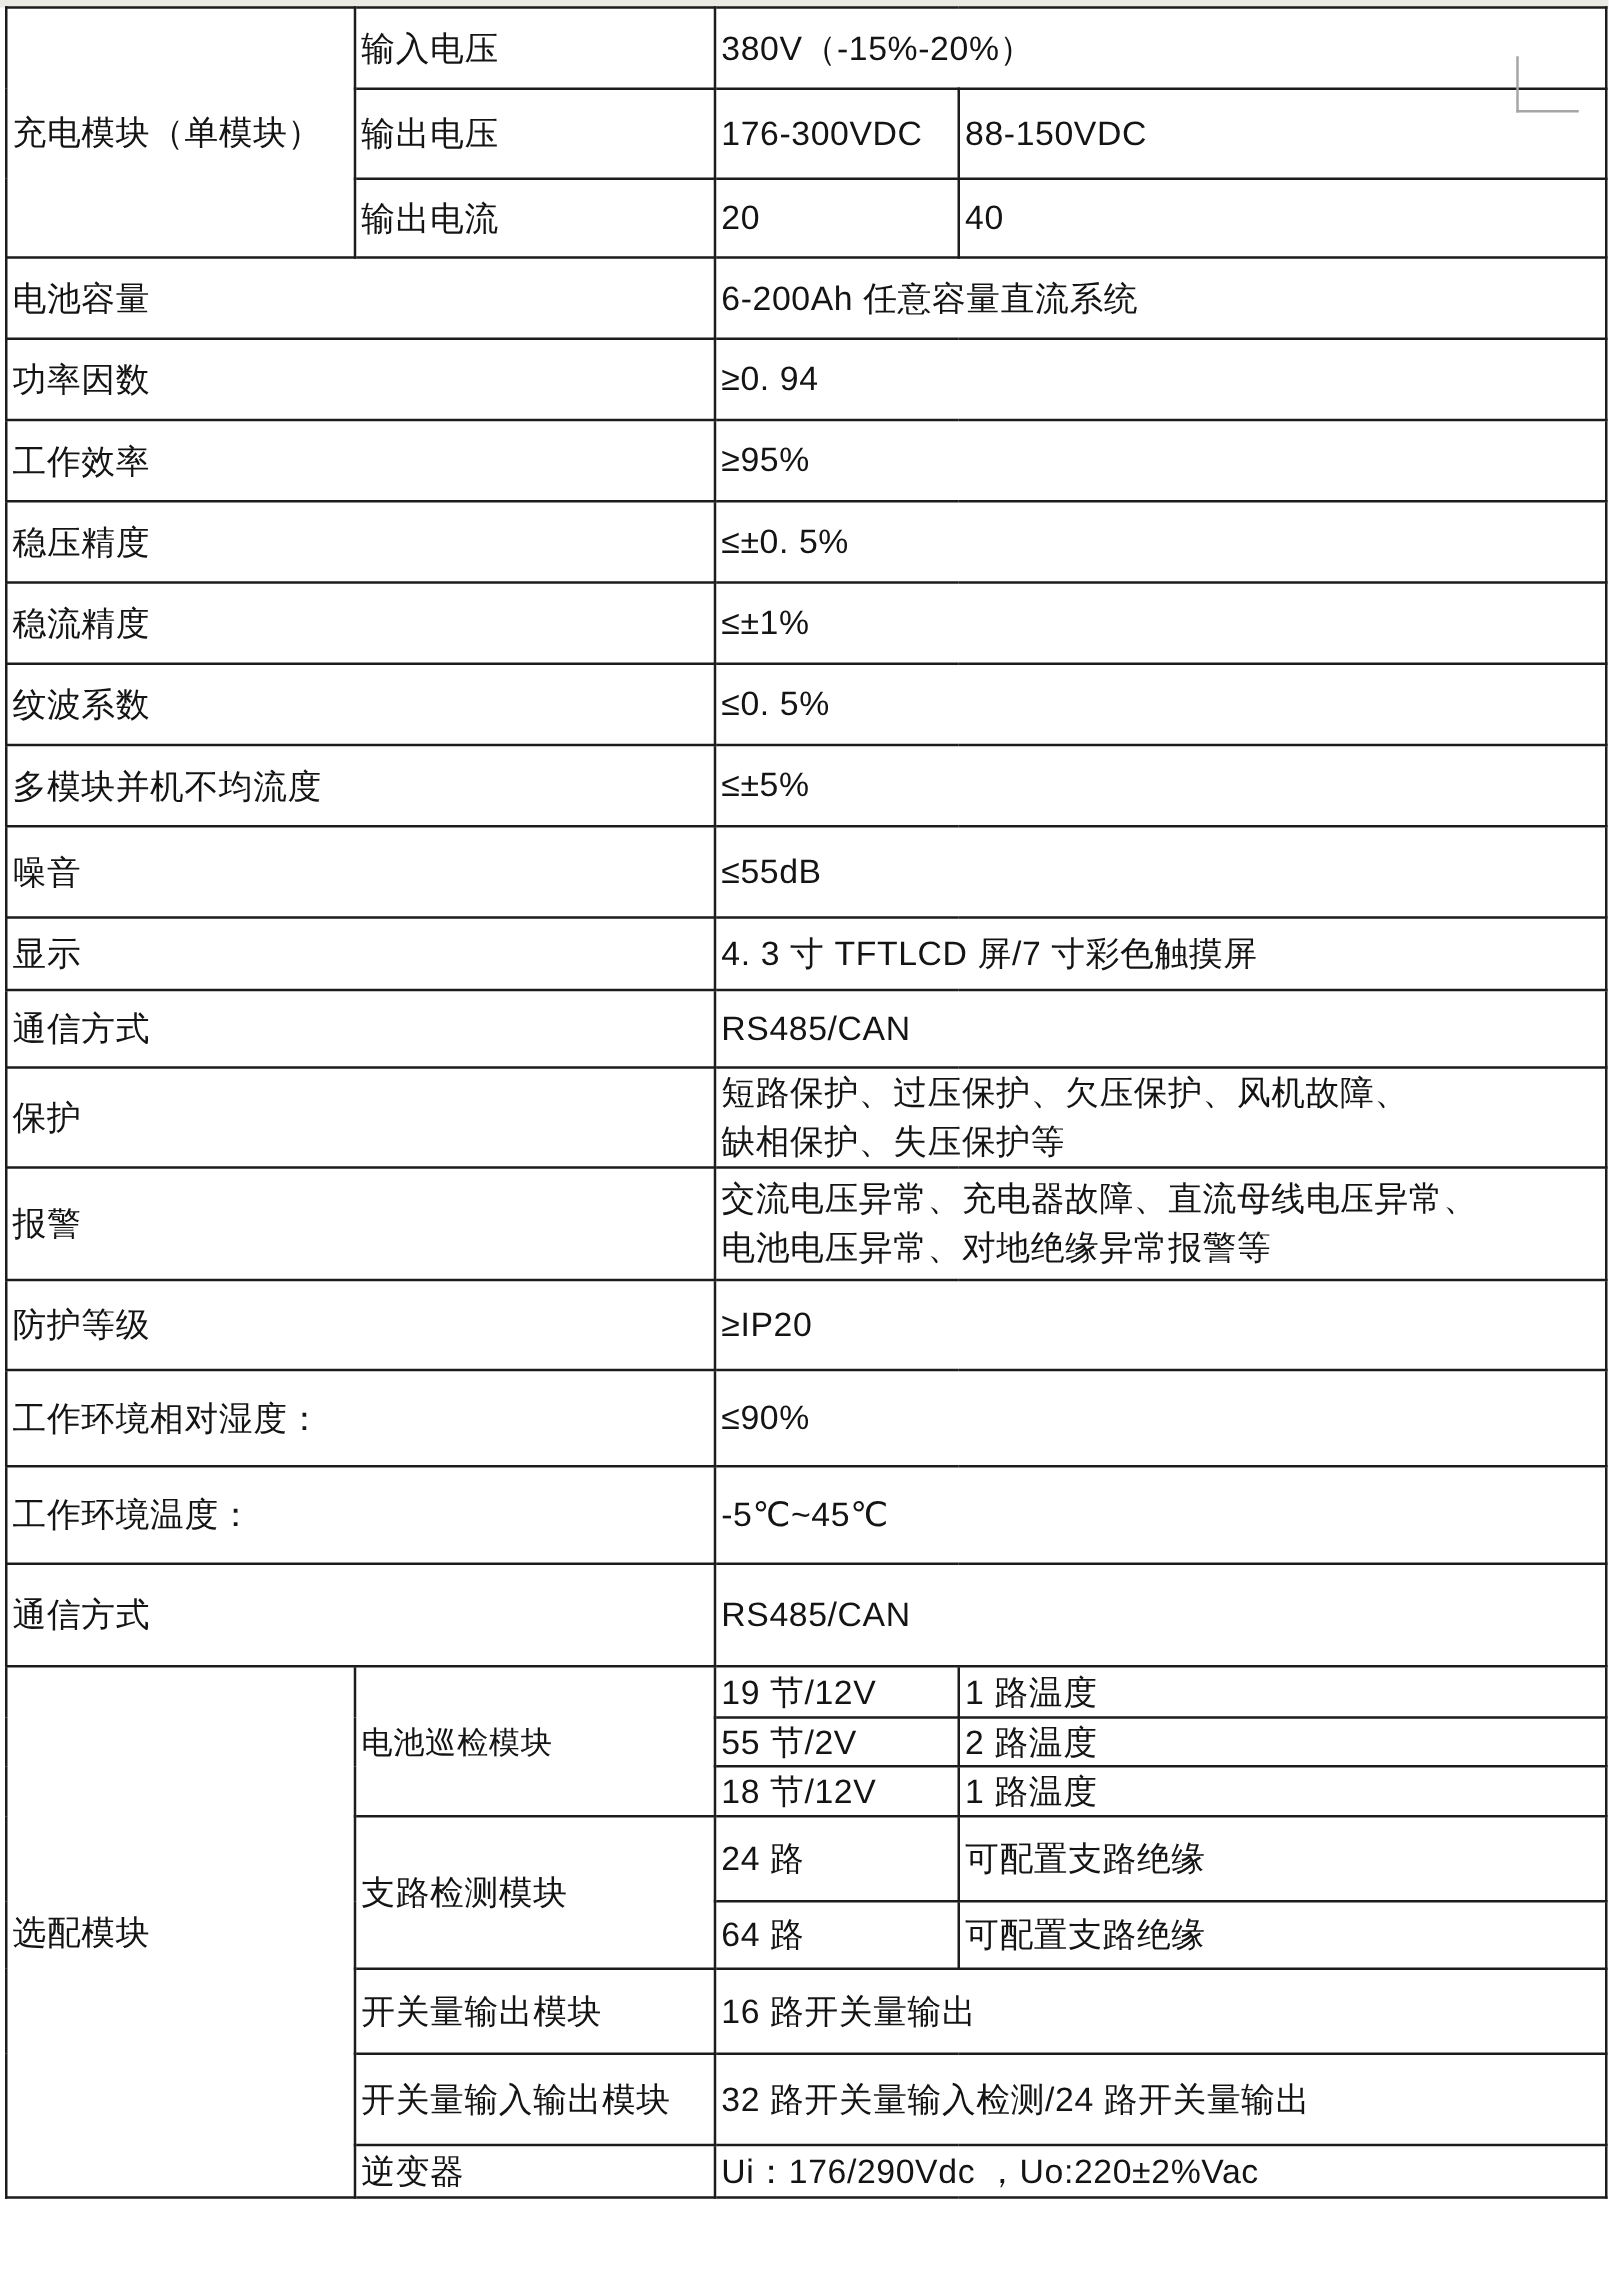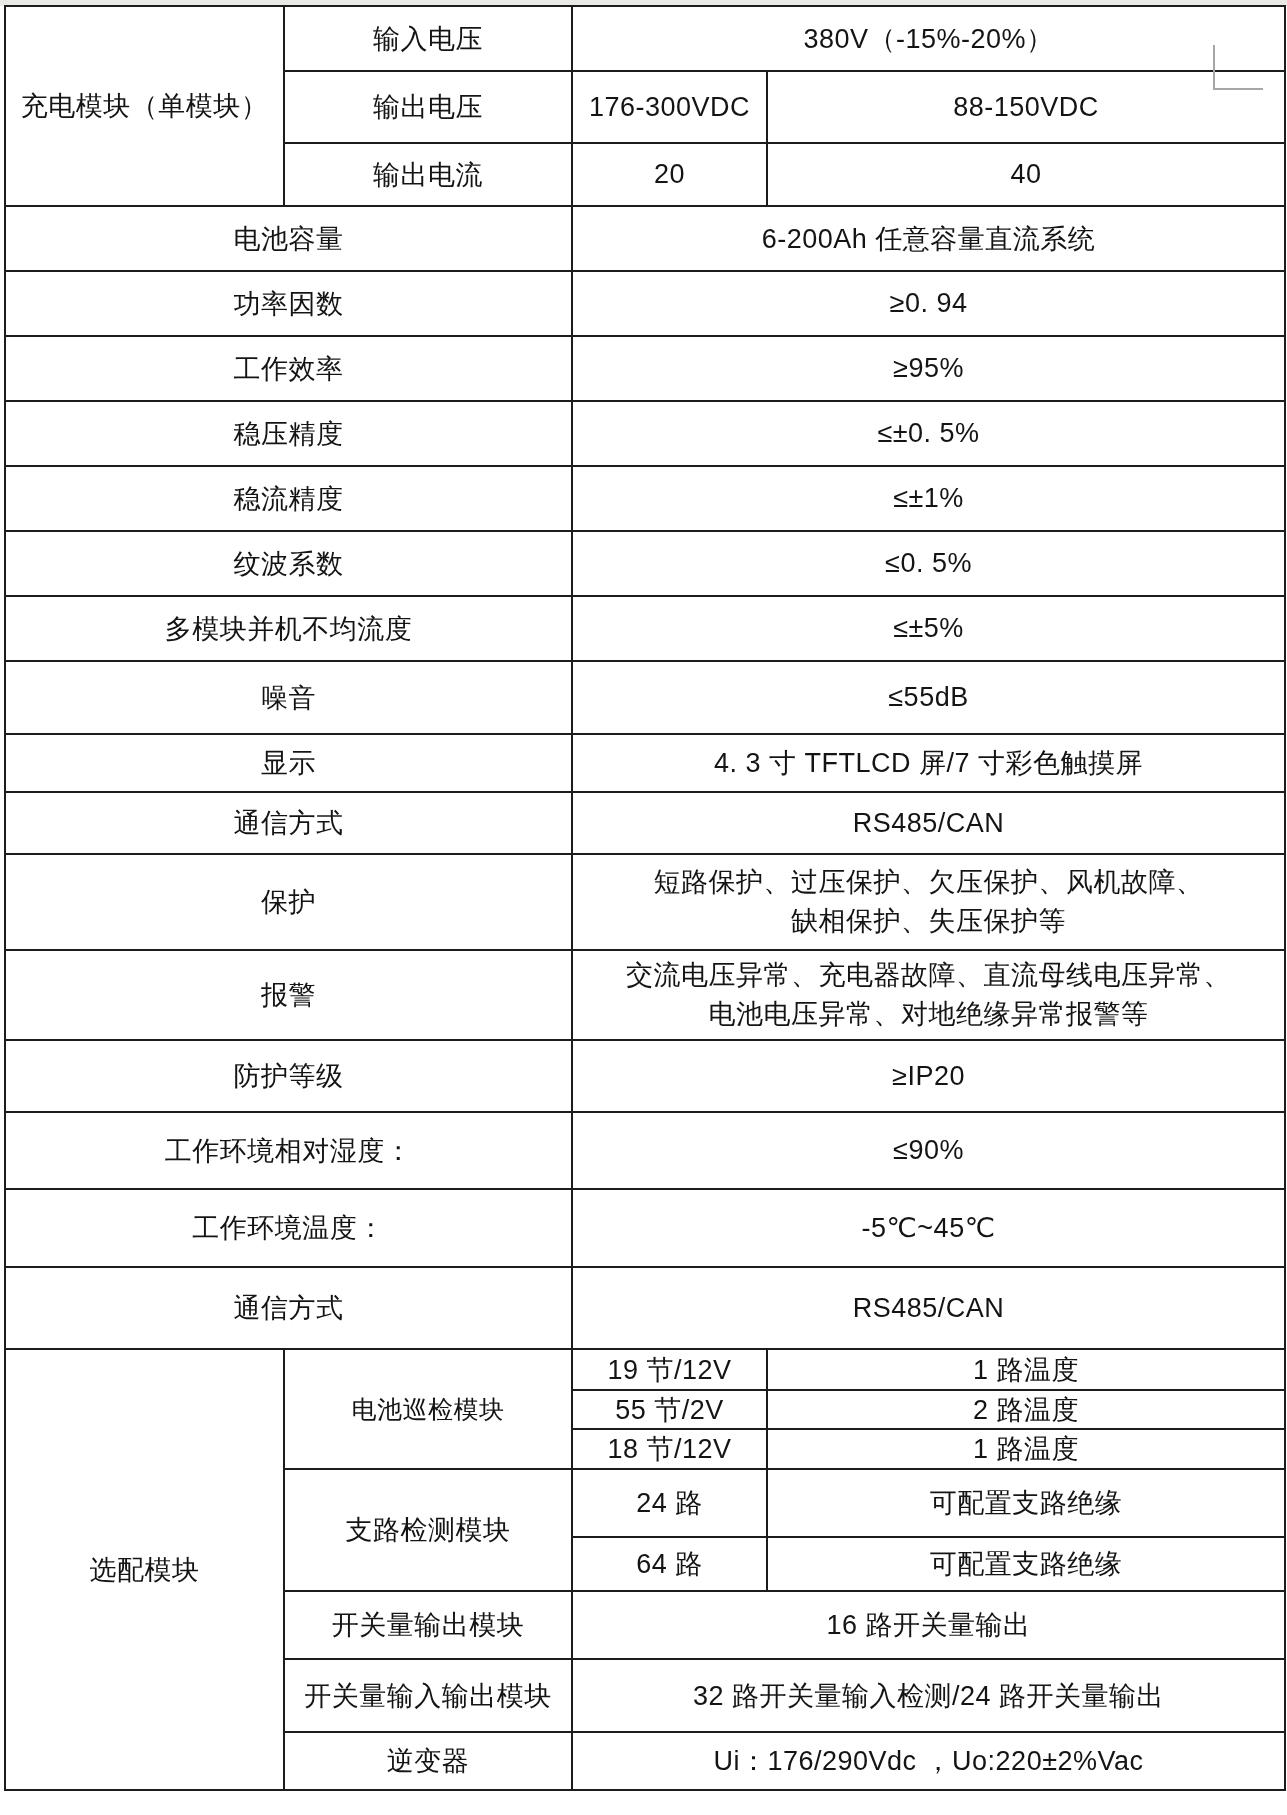--- a/index.html
+++ b/index.html
@@ -21,21 +21,20 @@
     border-bottom:2px solid #a6a6a6;
   }
   table.spec-table{
     position:absolute;left:4px;top:5px;
     width:1280px;
     border-collapse:collapse;
     table-layout:fixed;
   }
   table.spec-table td{
     border:2px solid #1c1c1c;
-    text-align:center;
     vertical-align:middle;
     font-size:27px;
     letter-spacing:0.5px;
     padding:0 4px;
     overflow:hidden;
   }
   td.gray-top{border-top:3px solid #8f8f8f;}
   .two-line div{line-height:39px;}
   .small-row{font-size:26px;}
 </style>
@@ -103,21 +102,21 @@
         <td colspan="2">≤55dB</td>
       </tr>
       <tr style="height:58px">
         <td colspan="2">显示</td>
         <td colspan="2">4. 3 寸 TFTLCD 屏/7 寸彩色触摸屏</td>
       </tr>
       <tr style="height:62px">
         <td colspan="2">通信方式</td>
         <td colspan="2">RS485/CAN</td>
       </tr>
-      <tr style="height:96px">
+      <tr style="height:80px">
         <td colspan="2" class="gray-top">保护</td>
         <td colspan="2" class="gray-top two-line">
           <div>短路保护、过压保护、欠压保护、风机故障、</div>
           <div>缺相保护、失压保护等</div>
         </td>
       </tr>
       <tr style="height:90px">
         <td colspan="2">报警</td>
         <td colspan="2" class="two-line">
           <div>交流电压异常、充电器故障、直流母线电压异常、</div>
@@ -165,21 +164,21 @@
         <td>可配置支路绝缘</td>
       </tr>
       <tr style="height:68px">
         <td>开关量输出模块</td>
         <td colspan="2">16 路开关量输出</td>
       </tr>
       <tr style="height:73px">
         <td>开关量输入输出模块</td>
         <td colspan="2">32 路开关量输入检测/24 路开关量输出</td>
       </tr>
-      <tr style="height:58px">
+      <tr style="height:42px">
         <td>逆变器</td>
         <td colspan="2">Ui：176/290Vdc ，Uo:220±2%Vac</td>
       </tr>
 
     </tbody>
   </table>
 
   <div class="corner-mark"></div>
 </div>
 

